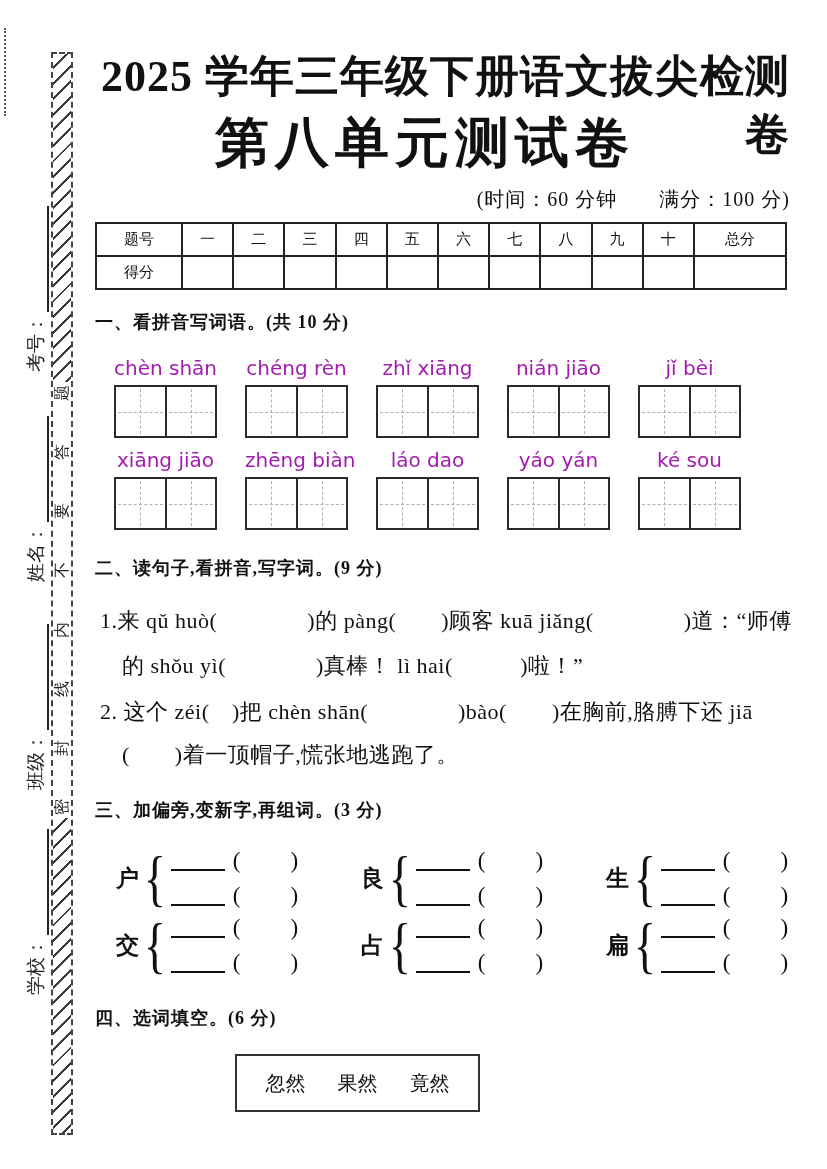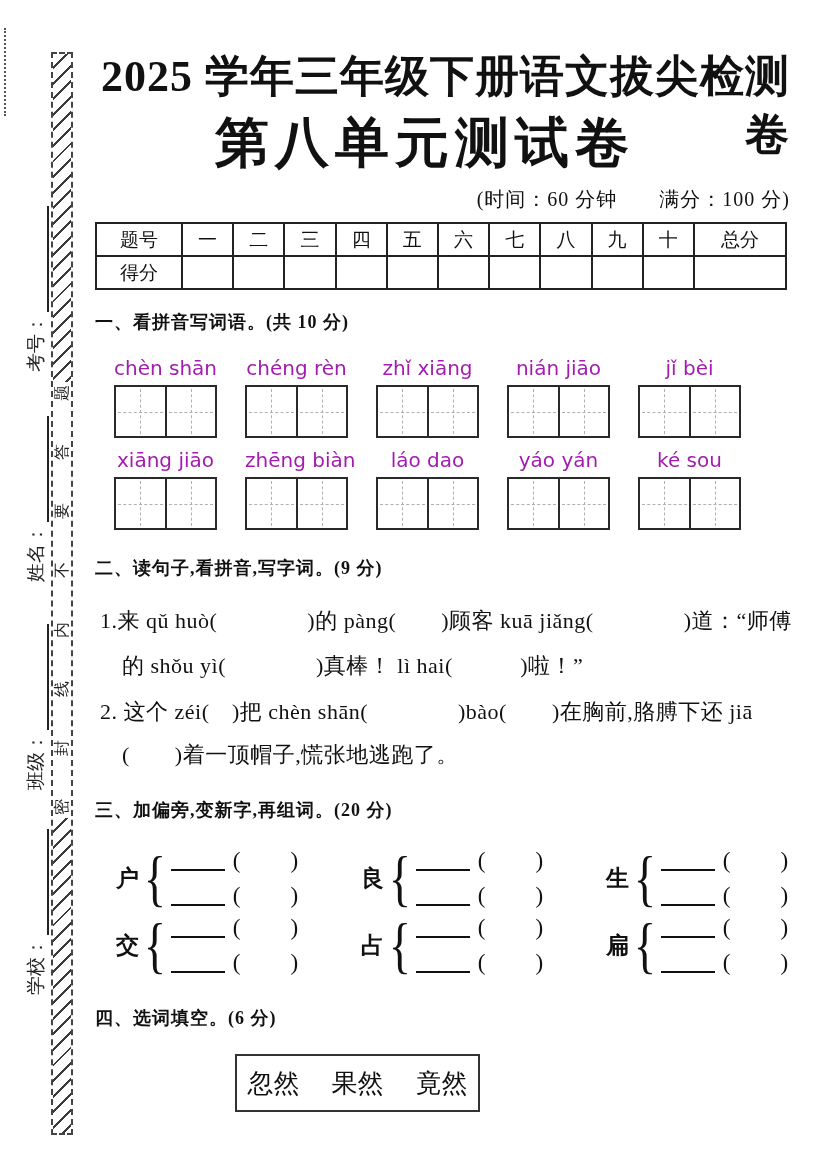--- a/index.html
+++ b/index.html
@@ -47,21 +47,21 @@
     position:absolute; left:60px; top:116px; width:730px; text-align:center;
     font-size:54px; font-weight:900; letter-spacing:6px; line-height:54px;
   }
   .info-line {
     position:absolute; left:60px; top:186px; width:730px; text-align:right;
     font-size:20px; letter-spacing:1px;
   }
   
   .score-table {
     position:absolute; left:95px; top:222px; width:692px;
-    border-collapse:collapse; table-layout:fixed; font-size:19px;
+    border-collapse:collapse; table-layout:fixed; font-size:15px;
   }
   .score-table td {
     border:2px solid #222; height:31px; text-align:center; padding:0;
   }
   .score-table td.wide1 { width:84px; }
   .score-table td.wide2 { width:90px; }
   
   .sec-heading {
     position:absolute; left:95px; font-size:18px; font-weight:700;
     letter-spacing:1px; white-space:nowrap;
@@ -101,21 +101,21 @@
   .blines { display:flex; flex-direction:column; justify-content:space-between; height:64px; }
   .bline { display:flex; align-items:center; height:29px; font-size:23px; }
   .bblank { display:inline-block; width:54px; height:18px;
     border-bottom:2px solid #111; margin-right:8px; }
   .pgap { display:inline-block; width:50px; }
   
   .word-box {
     position:absolute; left:235px; top:1054px; width:245px; height:58px;
     border:2px solid #333; box-sizing:border-box;
     display:flex; align-items:center; justify-content:center; gap:32px;
-    font-size:26px;
+    font-size:20px;
   }
 </style>
 </head>
 <body>
 
 <div class="page">
 
   <div class="corner-tick"></div>
 
   <div class="seal-strip">
@@ -248,21 +248,21 @@
         <div class="tian-cell"></div>
       </div>
   </div>
 
   <div class="sec-heading" style="top:556px;">二、读句子,看拼音,写字词。(9 分)</div>
   <div class="sent-line" style="left:100px; top:606px;">1.来 qǔ huò(　　　　)的 pàng(　　)顾客 kuā jiǎng(　　　　)道：“师傅</div>
   <div class="sent-line" style="left:122px; top:651px;">的 shǒu yì(　　　　)真棒！ lì hai(　　　)啦！”</div>
   <div class="sent-line" style="left:100px; top:697px;">2. 这个 zéi(　)把 chèn shān(　　　　)bào(　　)在胸前,胳膊下还 jiā</div>
   <div class="sent-line" style="left:122px; top:740px;">(　　)着一顶帽子,慌张地逃跑了。</div>
 
-  <div class="sec-heading" style="top:798px;">三、加偏旁,变新字,再组词。(20 分)</div>
+  <div class="sec-heading" style="top:798px;">三、加偏旁,变新字,再组词。(3 分)</div>
 
   <div class="bgroup" style="left:116px; top:845px;">
     <span class="bchar">户</span>
     <span class="bbrace">{</span>
     <span class="blines">
       <span class="bline"><span class="bblank"></span>(<span class="pgap"></span>)</span>
       <span class="bline"><span class="bblank"></span>(<span class="pgap"></span>)</span>
     </span>
   </div>
   <div class="bgroup" style="left:361px; top:845px;">

